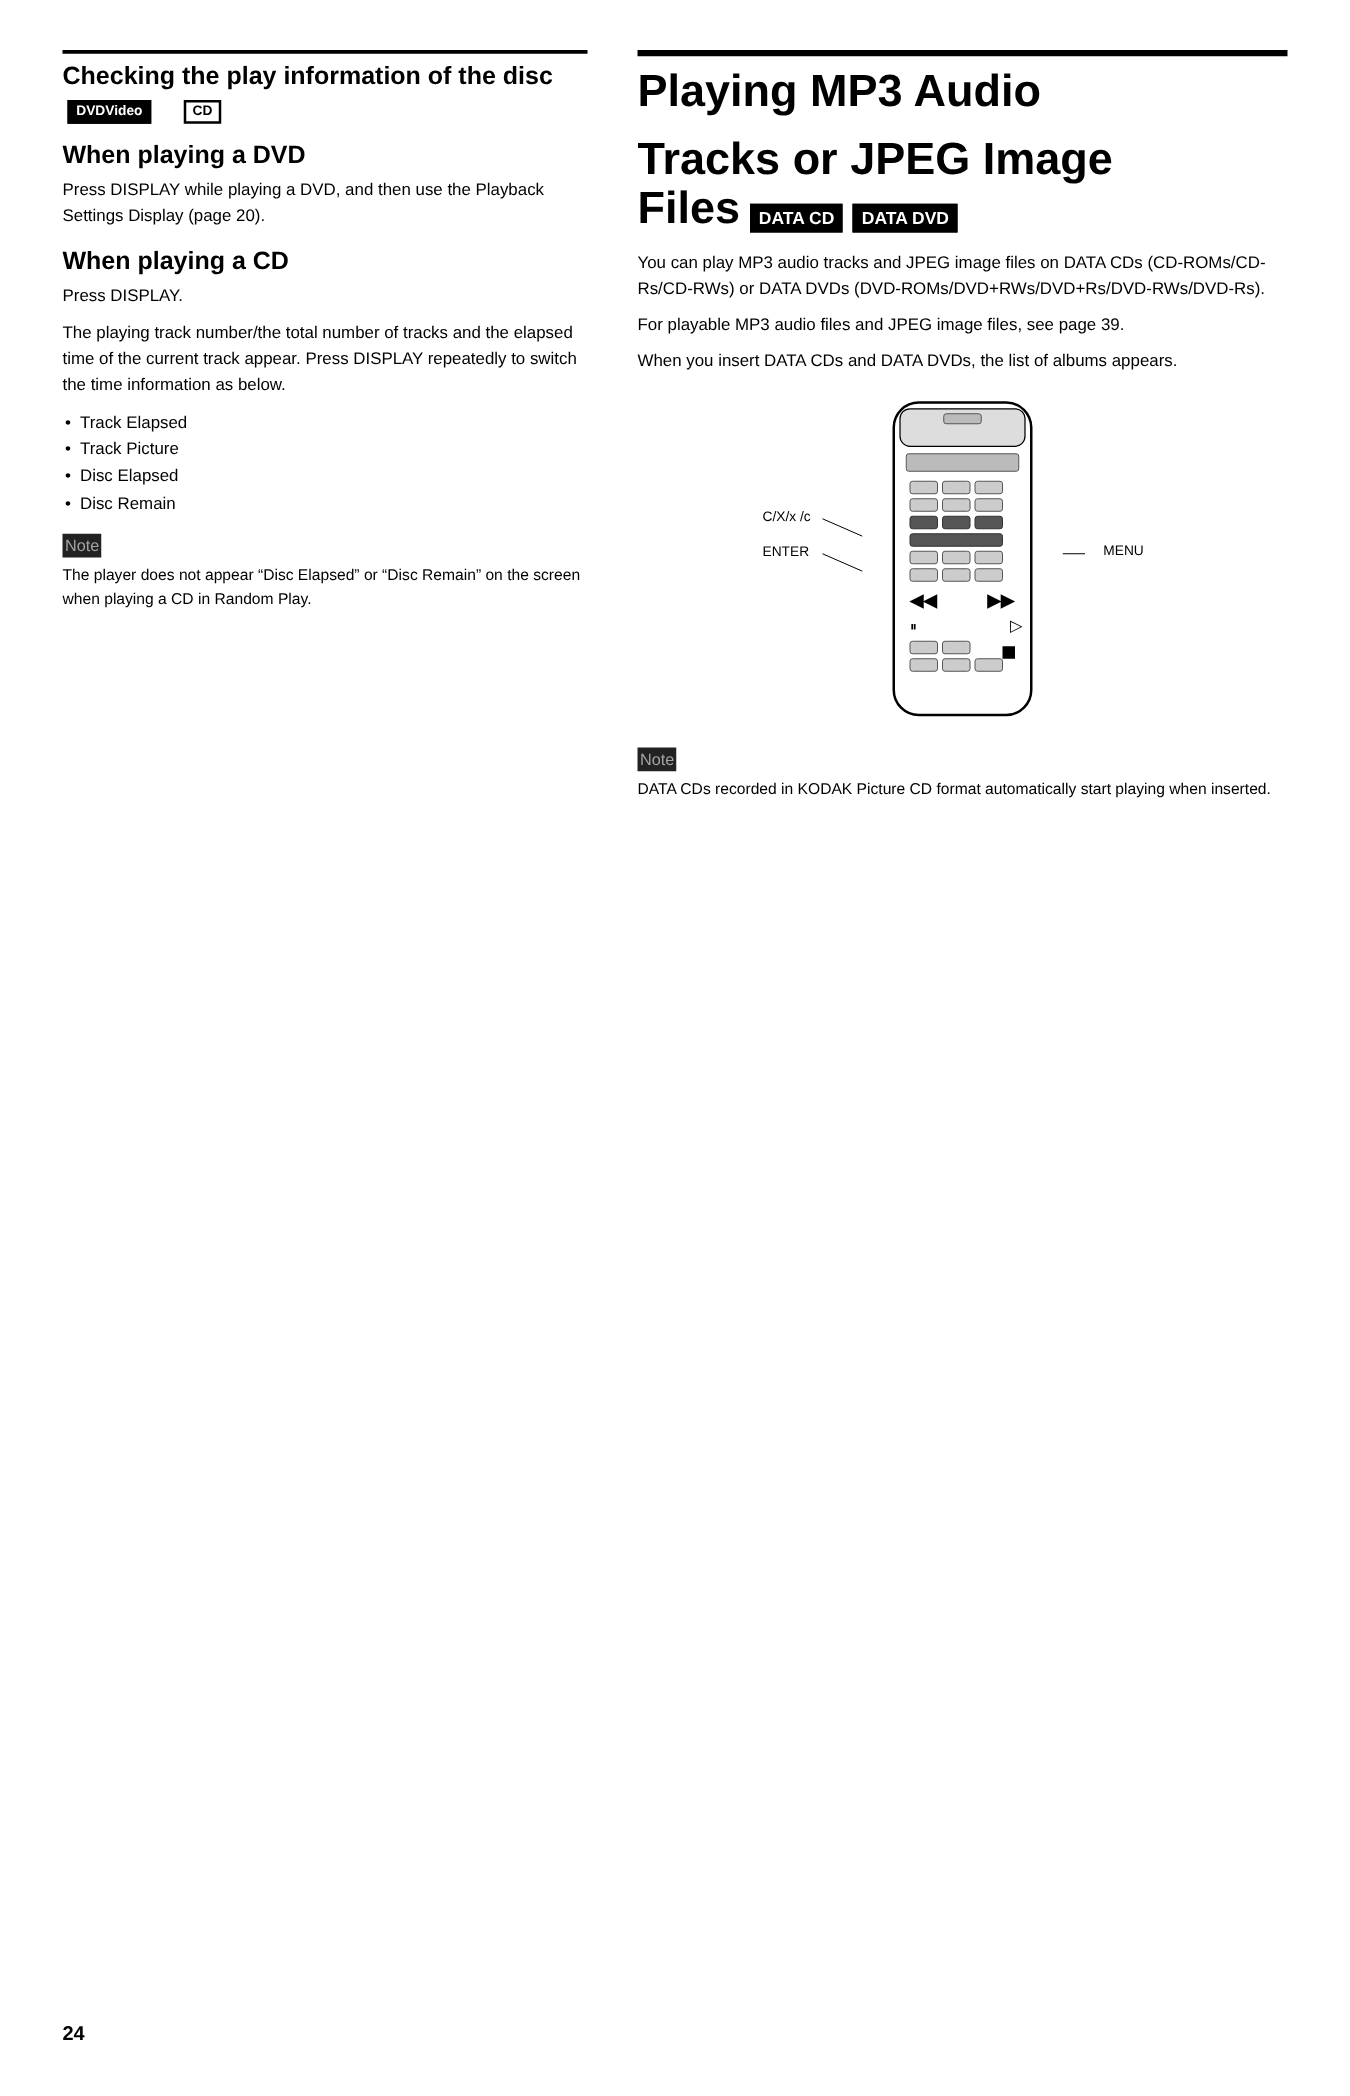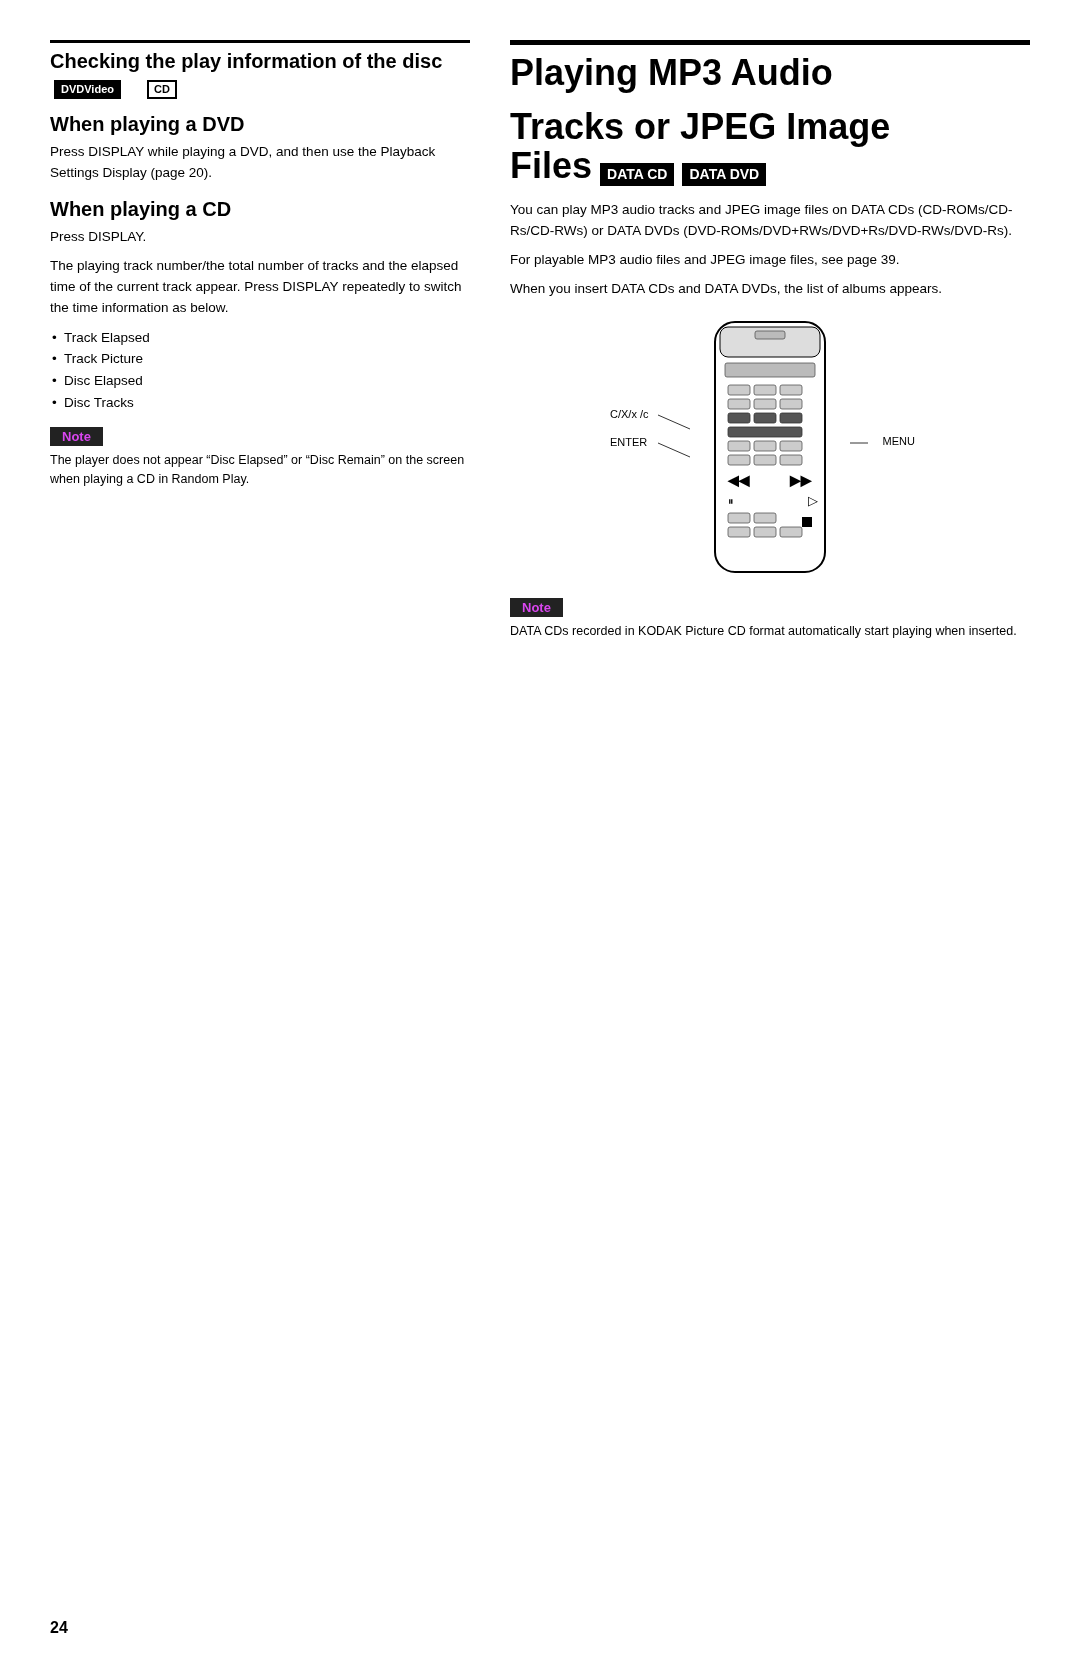--- a/index.html
+++ b/index.html
@@ -112,24 +112,24 @@
       position: absolute;
       left: 2px;
     }
 
     
     .note-box {
       margin-top: 14px;
     }
     .note-label {
       background: #222;
-      color: #d946ef;
+      color: #a3a3a3;
       font-size: 13px;
-      font-weight: 700;
-      padding: 2px 12px;
+      font-weight: 400;
+      padding: 2px 2px;
       display: inline-block;
       margin-bottom: 5px;
     }
     .note-text {
       font-size: 12.5px;
       line-height: 1.5;
     }
 
     
     .remote-container {
@@ -171,21 +171,21 @@
     <div class="sub-heading">When playing a DVD</div>
     <p class="body-text">Press DISPLAY while playing a DVD, and then use the Playback Settings Display (page 20).</p>
 
     <div class="sub-heading">When playing a CD</div>
     <p class="body-text">Press DISPLAY.</p>
     <p class="body-text">The playing track number/the total number of tracks and the elapsed time of the current track appear. Press DISPLAY repeatedly to switch the time information as below.</p>
     <ul class="bullet-list">
       <li>Track Elapsed</li>
       <li>Track Picture</li>
       <li>Disc Elapsed</li>
-      <li>Disc Tracks</li>
+      <li>Disc Remain</li>
     </ul>
 
     <div class="note-box">
       <div class="note-label">Note</div>
       <p class="note-text">The player does not appear “Disc Elapsed” or “Disc Remain” on the screen when playing a CD in Random Play.</p>
     </div>
 
   </div>
 
   <div class="right-column">

